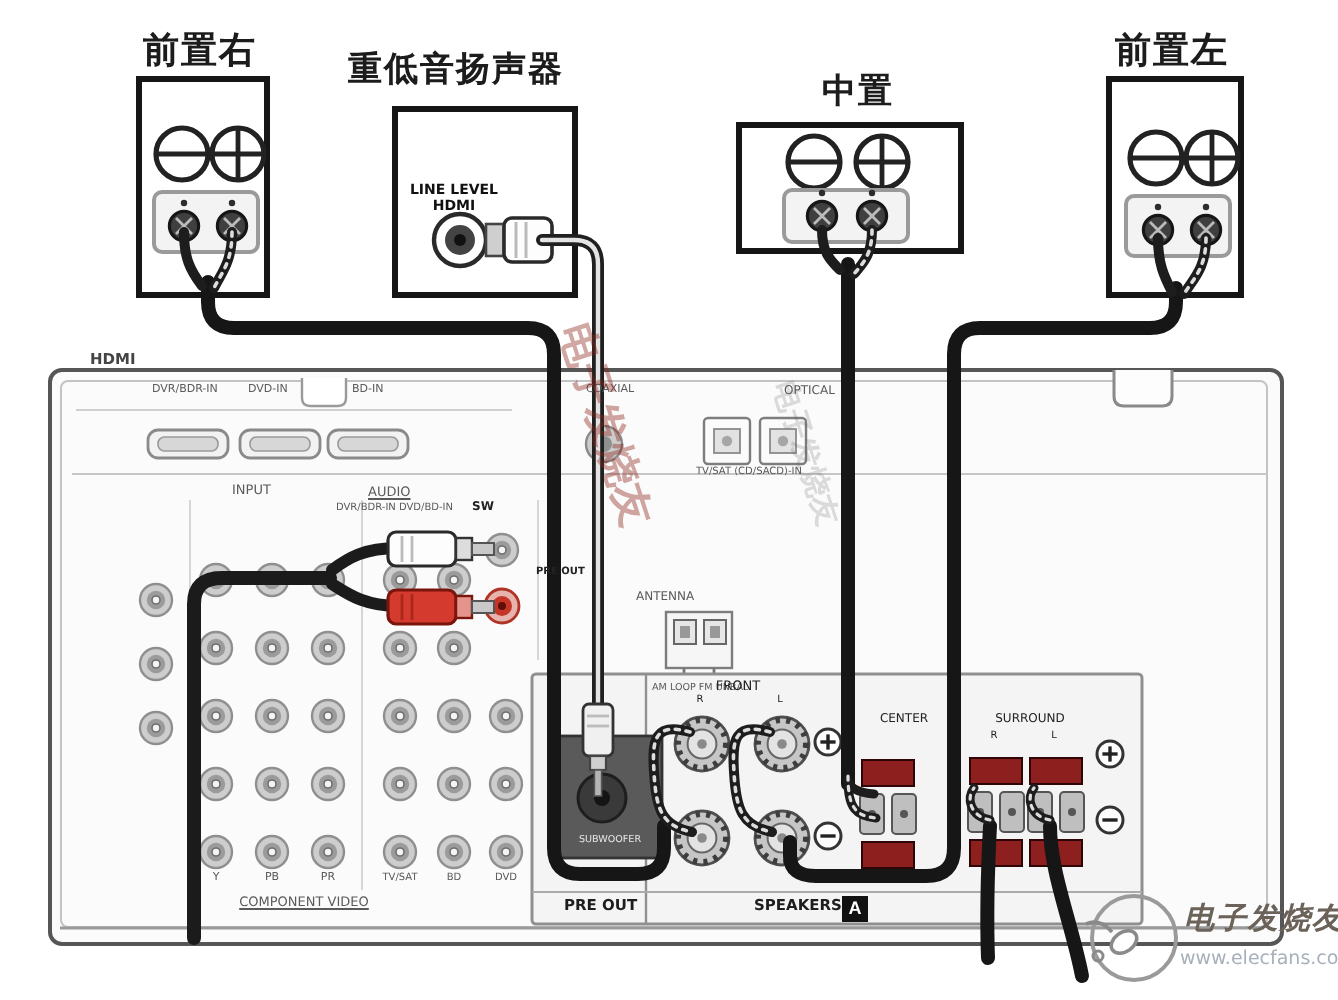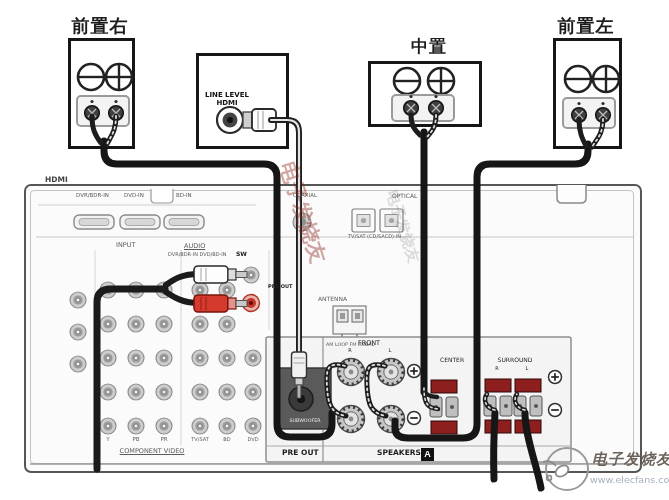--- a/index.html
+++ b/index.html
@@ -286,20 +286,21 @@
 
     <g fill="none" stroke="#9a9a9a">
       <circle cx="567" cy="469" r="21" stroke-width="2"></circle>
       <ellipse cx="562" cy="471" rx="7" ry="4.8" transform="rotate(-35 562 471)" fill="#fff" stroke="#8a8a8a" stroke-width="1.8"></ellipse>
       <path d="M556 466 q-6 -7 -13 -4" stroke="#8a8a8a" stroke-width="1.8"></path>
       <circle cx="549" cy="478" r="2.5" stroke="#8a8a8a" stroke-width="1.5"></circle>
     </g>
   </svg>
 
   <div class="lbl cn cl" style="left:100px;top:17px;font-size:18px;">前置右</div>
+  <div class="lbl cn cl" style="left:228px;top:27px;font-size:17px;">重低音扬声器</div>
   <div class="lbl cn cl" style="left:429px;top:38px;font-size:17px;">中置</div>
   <div class="lbl cn cl" style="left:586px;top:17px;font-size:18px;">前置左</div>
   <div class="lbl cl" style="left:227px;top:92px;font-size:7px;font-weight:bold;color:#111;">LINE LEVEL</div>
   <div class="lbl cl" style="left:227px;top:100px;font-size:7px;font-weight:bold;color:#111;">HDMI</div>
 
   <div class="lbl" style="left:45px;top:176px;font-size:7.5px;font-weight:bold;color:#444;">HDMI</div>
   <div class="lbl tiny" style="left:76px;top:193px;font-size:5.5px;">DVR/BDR-IN</div>
   <div class="lbl tiny" style="left:124px;top:193px;font-size:5.5px;">DVD-IN</div>
   <div class="lbl tiny" style="left:176px;top:193px;font-size:5.5px;">BD-IN</div>
   <div class="lbl tiny" style="left:293px;top:193px;font-size:5.5px;">COAXIAL</div>

